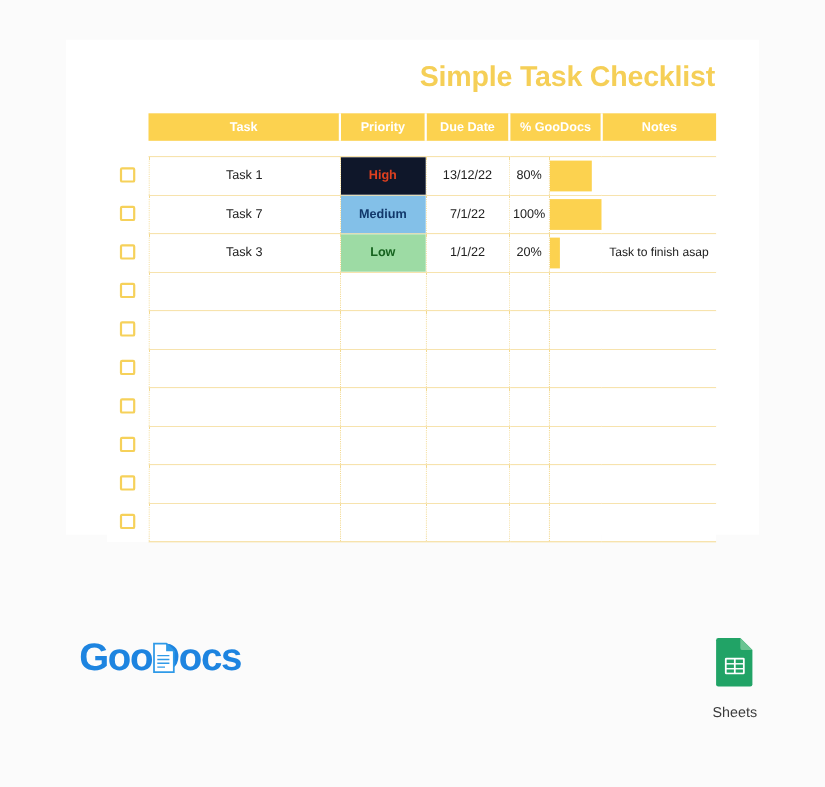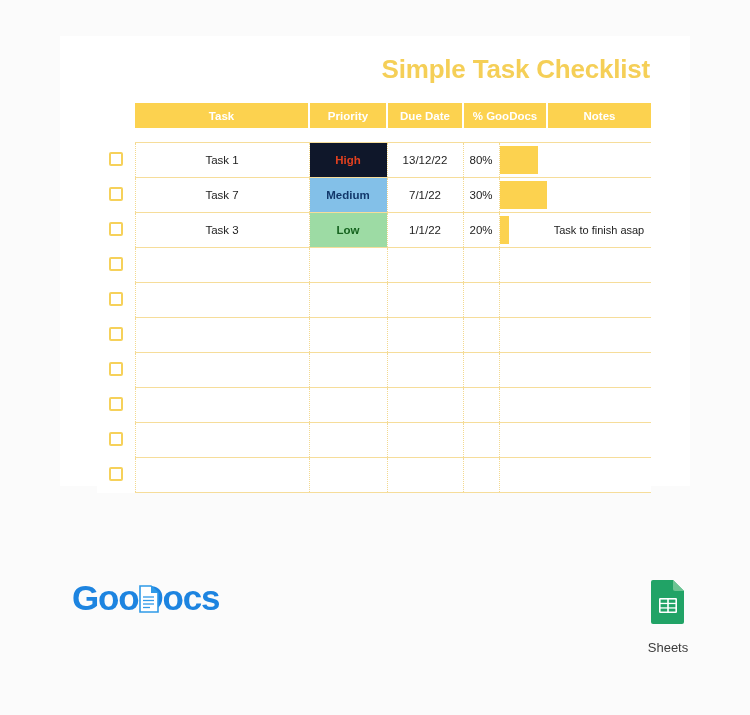--- a/index.html
+++ b/index.html
@@ -267,21 +267,21 @@
         </tr>
         <tr>
           <td class="cell-check"><span class="checkbox"></span></td>
           <td class="cell-task">Task 7</td>
           <td class="cell-priority">
             <div class="prio-fill prio-medium">Medium</div>
           </td>
           <td class="cell-due">7/1/22</td>
           <td class="cell-pct">
             <div class="pct-wrap">
-              <div class="pct-label">30%</div>
+              <div class="pct-label">100%</div>
               <div class="pct-track">
                 <div class="pct-bar" style="width: 100%;"></div>
               </div>
             </div>
           </td>
           <td class="cell-notes"></td>
         </tr>
         <tr>
           <td class="cell-check"><span class="checkbox"></span></td>
           <td class="cell-task">Task 3</td>

